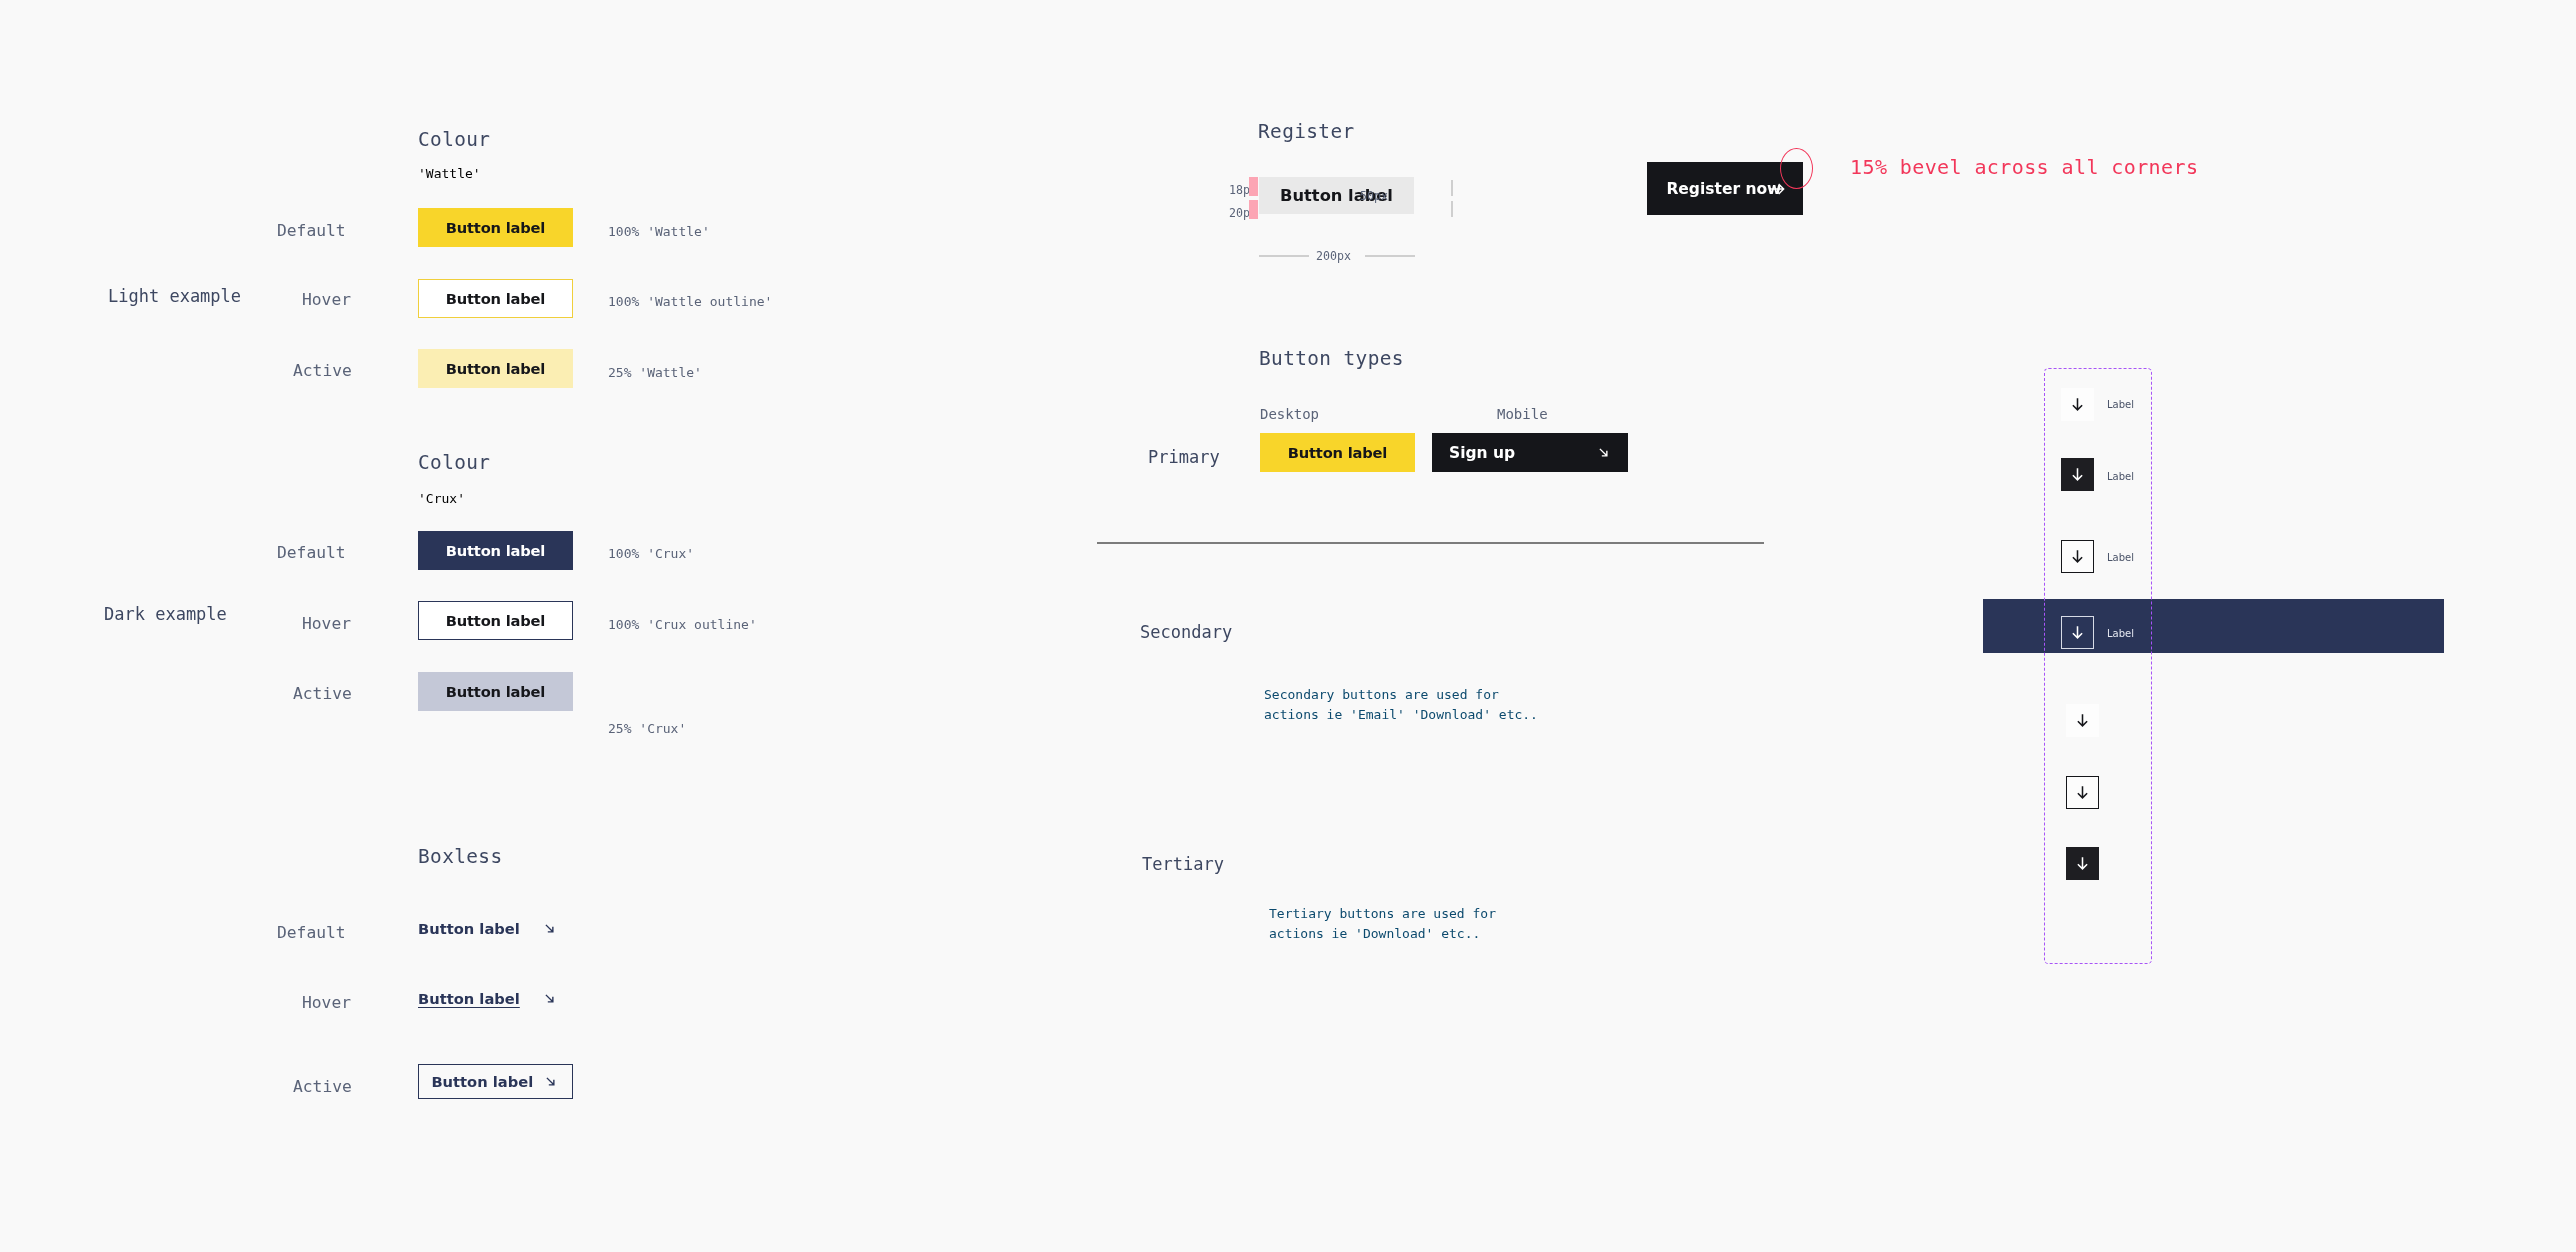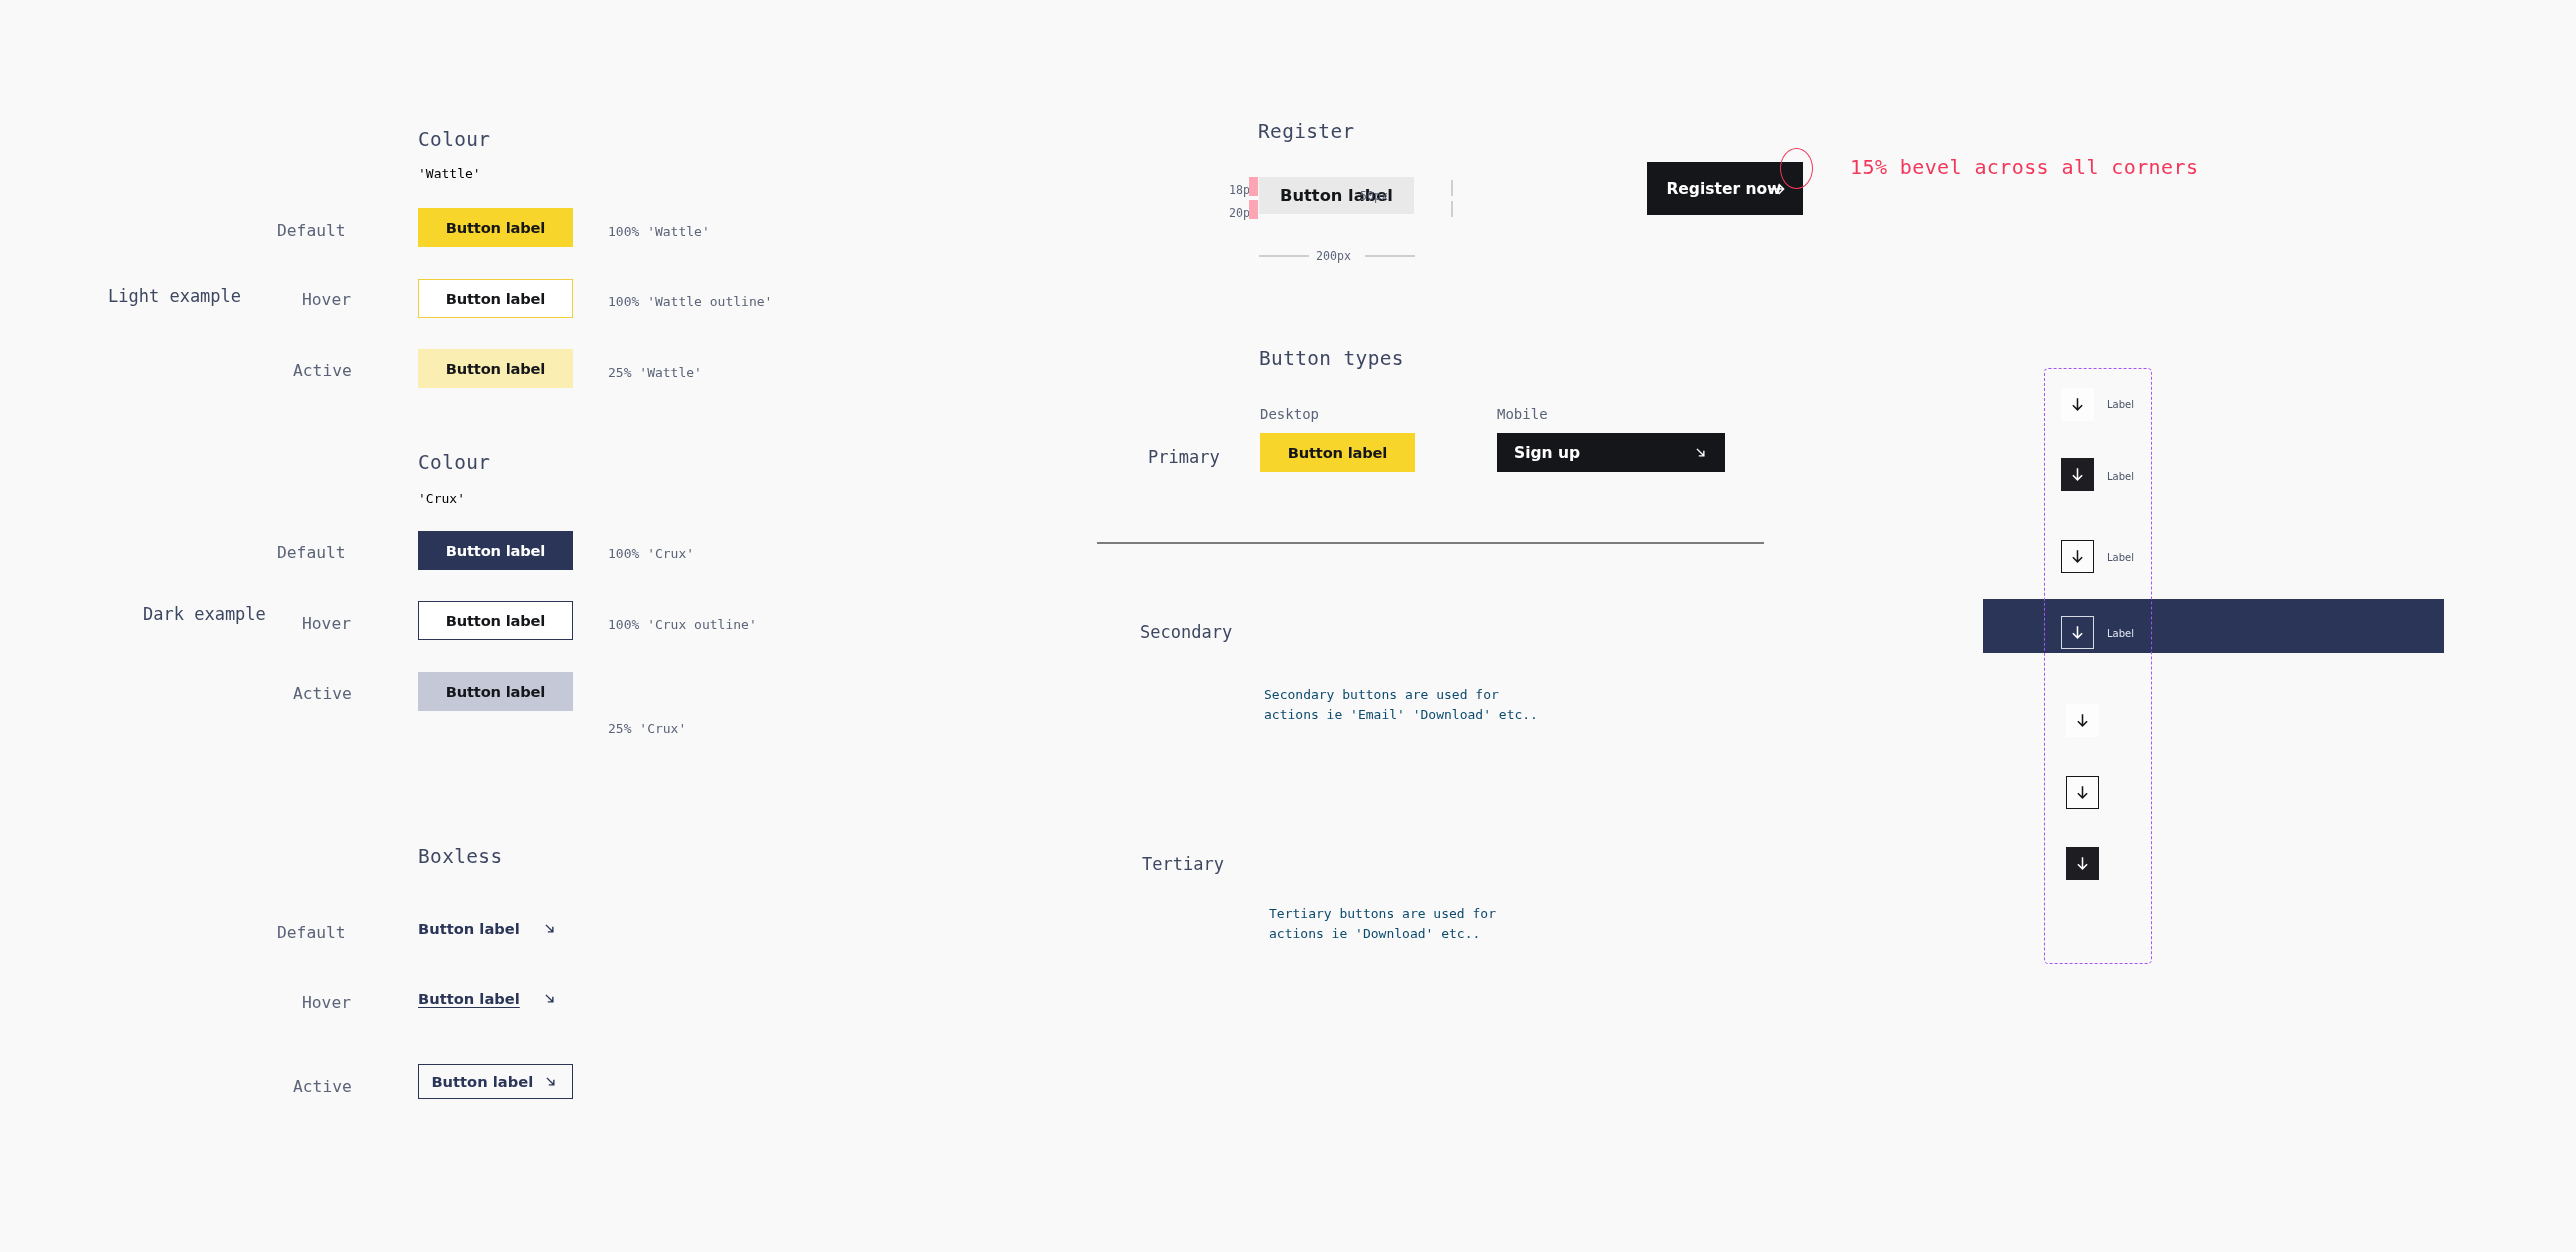--- a/index.html
+++ b/index.html
@@ -200,21 +200,21 @@
 
 <div class="abs row-label" style="left:293px; top:361px;">Active</div>
 <div class="abs btn btn-wattle-25" style="left:418px; top:349px; width:155px; height:39px;">
   <span>Button label</span>
 </div>
 <div class="abs spec-note" style="left:608px; top:365px;">25% 'Wattle'</div>
 
 <div class="abs section-title" style="left:418px; top:451px;">Colour</div>
 <div class="abs swatch-name" style="left:418px; top:491px;">'Crux'</div>
 
-<div class="abs group-label" style="left:104px; top:604px;margin-left:39px;">Dark example</div>
+<div class="abs group-label" style="left:104px; top:604px;">Dark example</div>
 
 <div class="abs row-label" style="left:277px; top:543px;">Default</div>
 <div class="abs btn btn-crux" style="left:418px; top:531px; width:155px; height:39px;">
   <span>Button label</span>
 </div>
 <div class="abs spec-note" style="left:608px; top:546px;">100% 'Crux'</div>
 
 <div class="abs row-label" style="left:302px; top:614px;">Hover</div>
 <div class="abs btn btn-crux-out" style="left:418px; top:601px; width:155px; height:39px;">
   <span>Button label</span>
@@ -284,21 +284,21 @@
 
 <div class="abs section-title" style="left:1259px; top:347px;">Button types</div>
 
 <div class="abs small-cap" style="left:1260px; top:406px;">Desktop</div>
 <div class="abs small-cap" style="left:1497px; top:406px;">Mobile</div>
 
 <div class="abs type-label" style="left:1148px; top:447px;">Primary</div>
 <div class="abs btn btn-wattle" style="left:1260px; top:433px; width:155px; height:39px;">
   <span>Button label</span>
 </div>
-<div class="abs btn-dark" style="left:1497px; top:433px; width:228px; height:39px; padding-left:17px;">
+<div class="abs btn-dark" style="left:1432px; top:433px; width:196px; height:39px; padding-left:17px;">
   <span>Sign up</span>
   <svg class="abs" style="right:17px; top:12.4px;" width="15.5" height="15.5" viewBox="0 0 20 20">
     <path d="M5 5 L14 14 M14 7.5 L14 14 L7.5 14" fill="none" stroke="#FFFFFF" stroke-width="1.8"></path>
   </svg>
 </div>
 
 <div class="abs divider" style="left:1097px; top:542px; width:667px;"></div>
 
 <div class="abs type-label" style="left:1140px; top:622px;">Secondary</div>
 <div class="abs desc-text" style="left:1264px; top:685px;">Secondary buttons are used for

